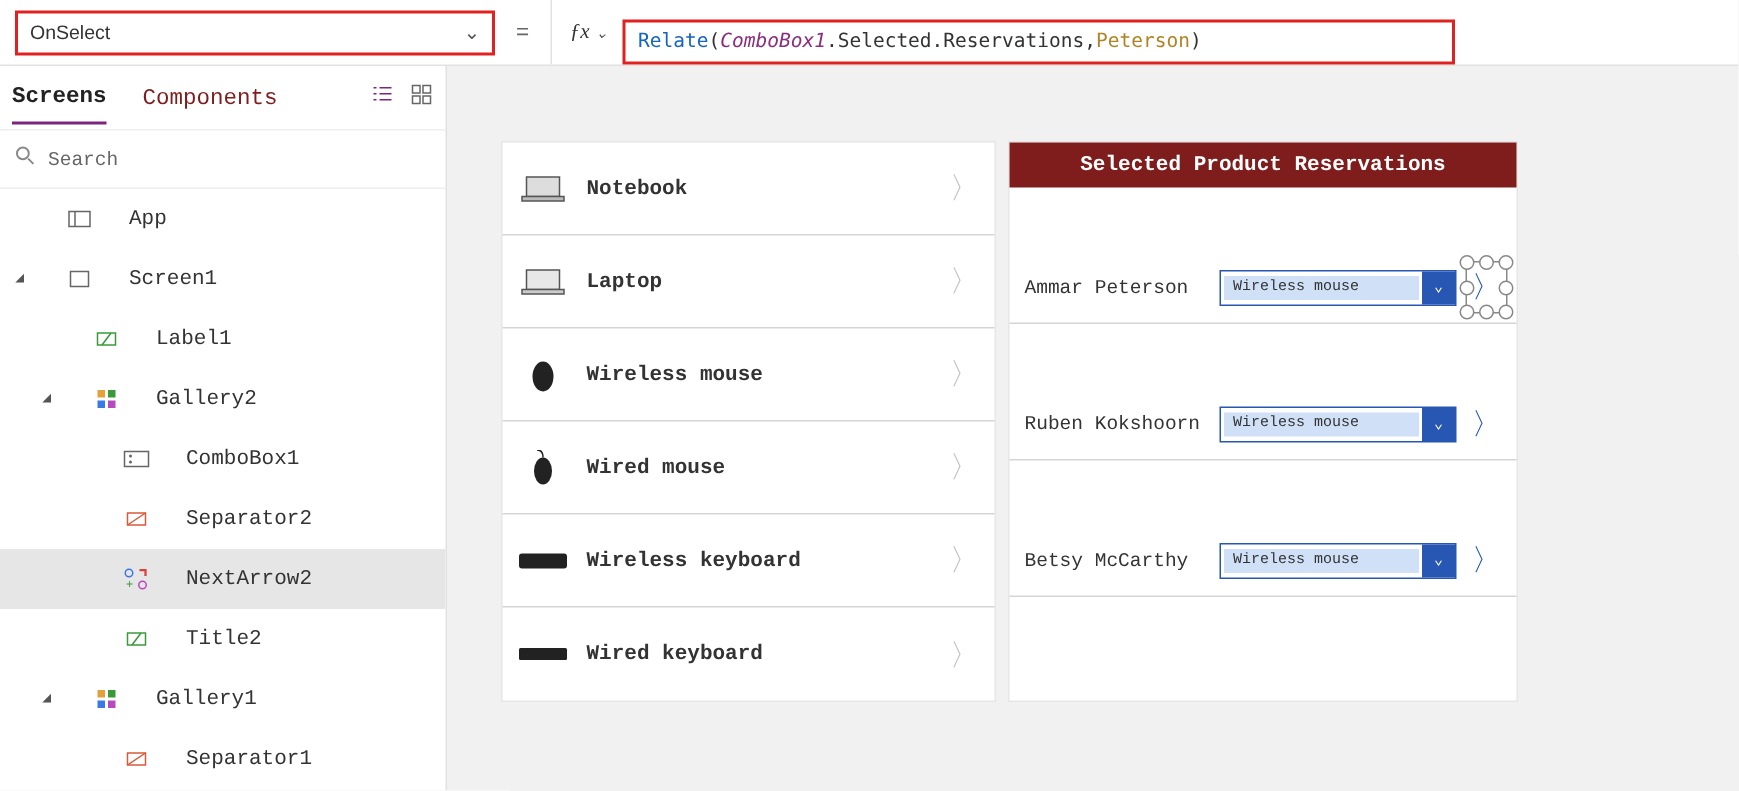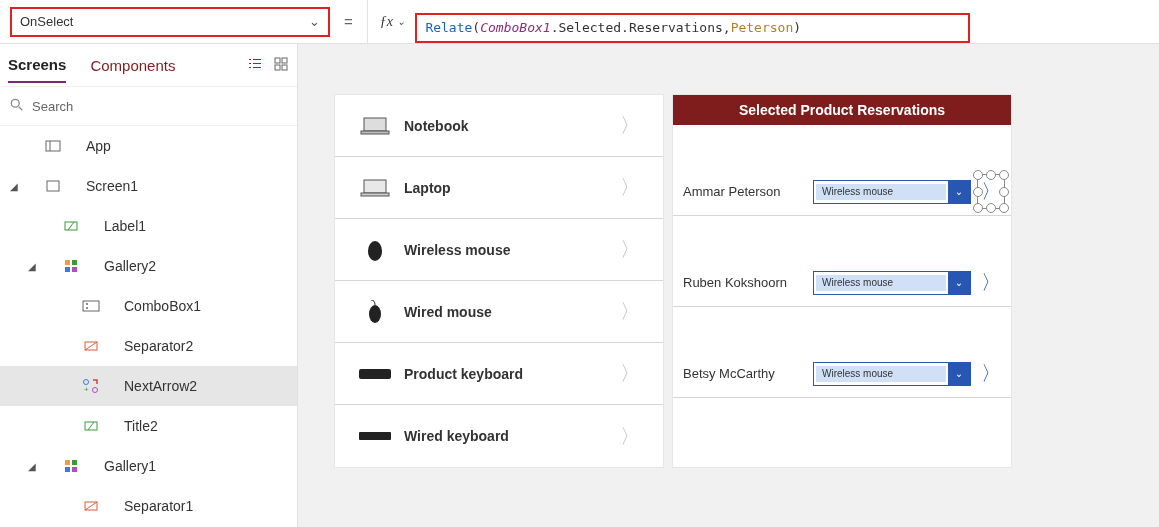--- a/index.html
+++ b/index.html
@@ -11,21 +11,21 @@
     .prop-selector .prop-chevron { margin-left: auto; color: #555; }
     .eq-sign { color: #666; padding: 0 4px; font-size: 15px; }
     .fx-label { font-style: italic; font-family: Georgia, serif; color: #333; font-size: 14px; display: flex; align-items: center; gap: 4px; border-left: 1px solid #e1e1e1; padding-left: 12px; height: 100%; }
     .fx-chevron { color: #555; font-size: 10px; }
     .formula-input { border: 2px solid #e0211f; flex: 0 0 555px; height: 30px; display: flex; align-items: center; padding: 0 8px; font-family: Consolas, monospace; font-size: 13px; background: #fff; margin-top: 12px; }
     .tok-fn { color: #1565c0; }
     .tok-obj { color: #8b2e7d; font-style: italic; }
     .tok-ctx { color: #b08424; }
     
     
-    .main { display: flex; height: calc(100% - 44px); }
+    .main { display: flex; height: calc(100% - 44px); font-family: Liberation Mono, monospace; }
     .left-panel { width: 298px; border-right: 1px solid #e1e1e1; display: flex; flex-direction: column; }
     .panel-tabs { display: flex; align-items: center; height: 42px; padding: 0 8px; gap: 6px; }
     .panel-tab { font-size: 15px; padding: 8px 0; margin-right: 18px; color: #7f1d1d; }
     .panel-tab.active { color: #222; font-weight: 600; border-bottom: 2px solid #7a267a; }
     .panel-tab-icons { margin-left: auto; display: flex; gap: 10px; color: #444; }
     .search-row { display: flex; align-items: center; height: 40px; border-top: 1px solid #eee; border-bottom: 1px solid #eee; padding: 0 10px; gap: 8px; color: #666; }
     .tree { flex: 1; overflow-y: auto; position: relative; }
     .tree::-webkit-scrollbar { width: 8px; }
     .tree::-webkit-scrollbar-thumb { background: #c7c7c7; border-radius: 4px; }
     .tree-item { display: flex; align-items: center; height: 40px; padding-left: 10px; gap: 24px; }
@@ -36,21 +36,21 @@
     .tree-icon { width: 18px; height: 18px; display: flex; align-items: center; justify-content: center; }
     .tree-label { font-size: 14px; color: #333; }
     
     
     .canvas { flex: 1; background: #f1f1f1; position: relative; padding: 50px 36px; }
     .app-preview { display: flex; gap: 8px; }
     .gallery { background: #fff; border: 1px solid #e6e6e6; }
     .gallery.left { width: 330px; }
     .gallery.right { width: 340px; }
     .gallery-header { background: #7f1d1d; color: #fff; text-align: center; font-weight: 600; height: 30px; line-height: 30px; font-size: 14px; }
-    .g-item { display: flex; align-items: center; height: 62px; border-bottom: 1px solid #d5d5d5; padding: 0 23px; gap: 12px; }
+    .g-item { display: flex; align-items: center; height: 62px; border-bottom: 1px solid #d5d5d5; padding: 0 10px; gap: 12px; }
     .g-item:last-child { border-bottom: none; }
     .g-thumb { width: 34px; height: 26px; display: flex; align-items: center; justify-content: center; }
     .g-label { font-weight: 600; font-size: 14px; color: #333; flex: 1; }
     .g-arrow { color: #2757b3; font-size: 20px; font-weight: 300; }
     .g-arrow.disabled { color: #c1c1c1; }
     
     .r-item { display: flex; align-items: center; height: 48px; border-bottom: 1px solid #d5d5d5; padding: 11px 10px; gap: 10px; position: relative; margin-top: 43px; }
     .r-name { flex: 1; font-size: 13px; color: #333; }
     .r-combo { width: 158px; height: 24px; border: 1px solid #2757b3; display: flex; align-items: center; font-size: 10px; background: #fff; }
     .r-combo-text { flex: 1; padding: 0 6px; background: #cfe0f7; margin: 2px; height: 16px; line-height: 16px; }
@@ -275,21 +275,21 @@
             </span>
           <span class="g-label">Wired mouse</span>
           <span class="g-arrow disabled">〉</span>
         </div>
         <div class="g-item">
           <span class="g-thumb">
               <svg class="th-kbd" viewBox="0 0 34 14">
                 <rect x="1" y="2" width="32" height="10" rx="2" fill="#222"></rect>
               </svg>
             </span>
-          <span class="g-label">Product keyboard</span>
+          <span class="g-label">Wireless keyboard</span>
           <span class="g-arrow disabled">〉</span>
         </div>
         <div class="g-item">
           <span class="g-thumb">
               <svg class="th-kbd" viewBox="0 0 34 14">
                 <rect x="1" y="3" width="32" height="8" rx="1" fill="#222"></rect>
               </svg>
             </span>
           <span class="g-label">Wired keyboard</span>
           <span class="g-arrow disabled">〉</span>

